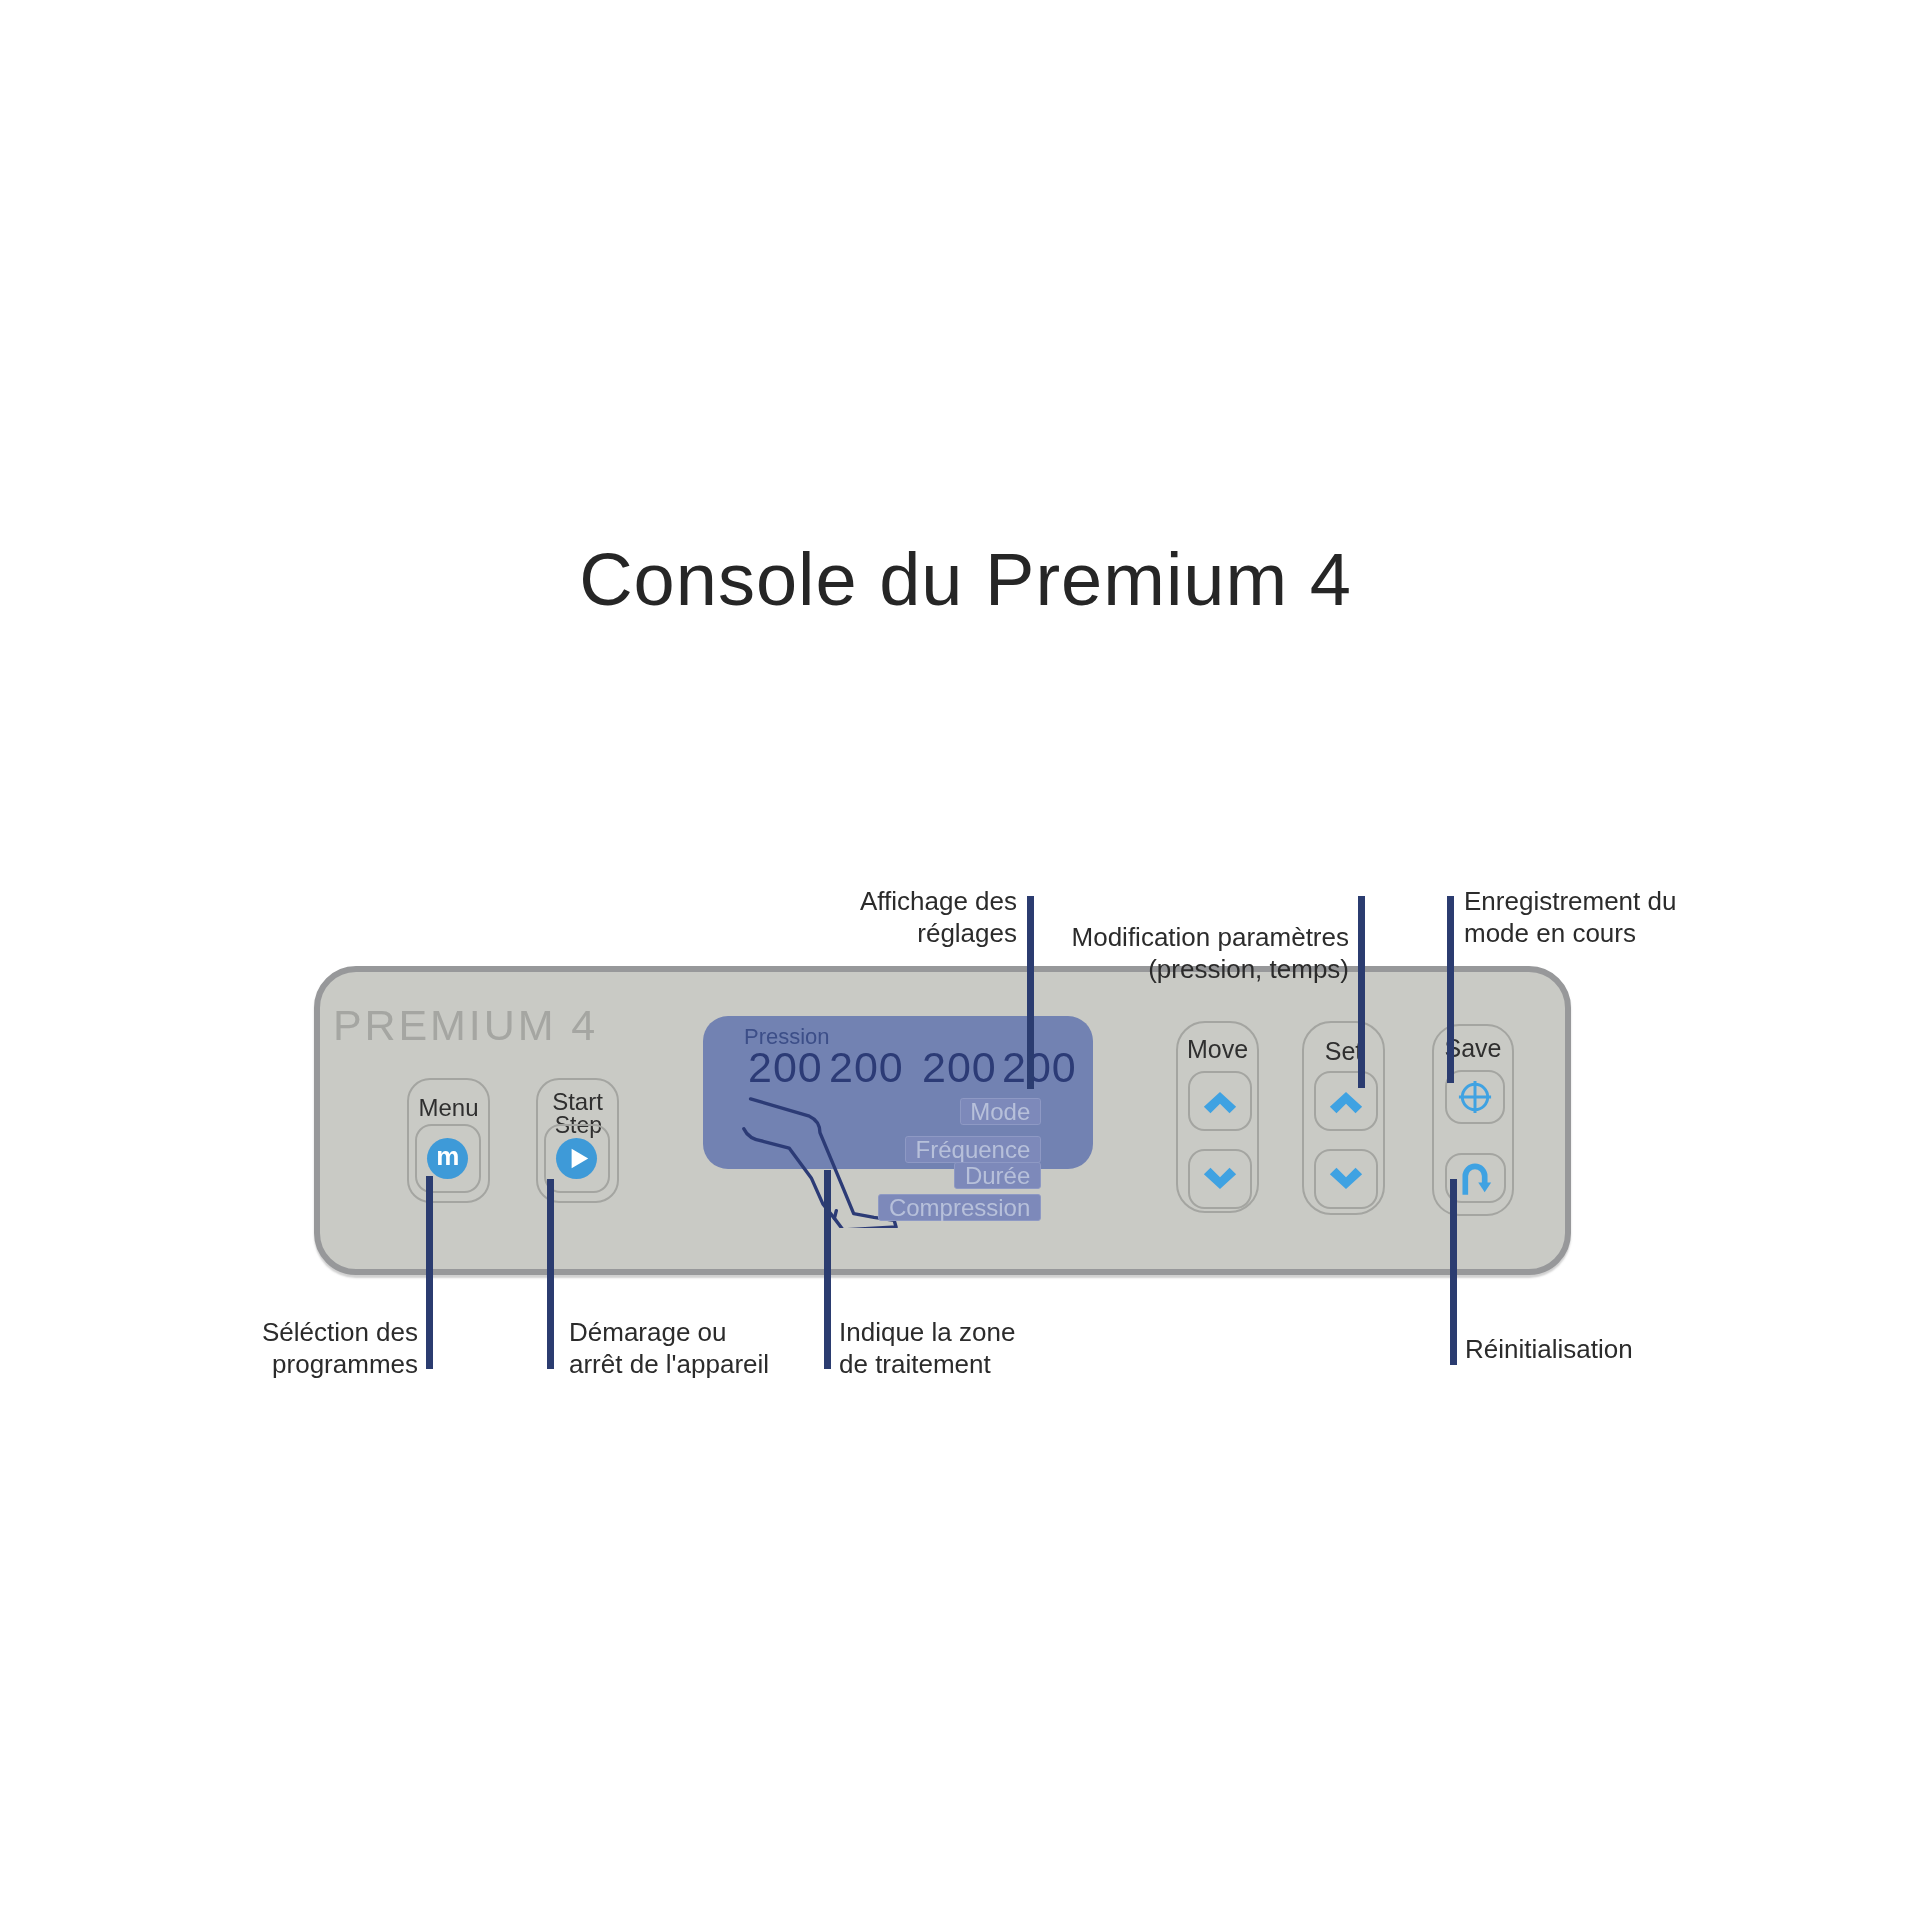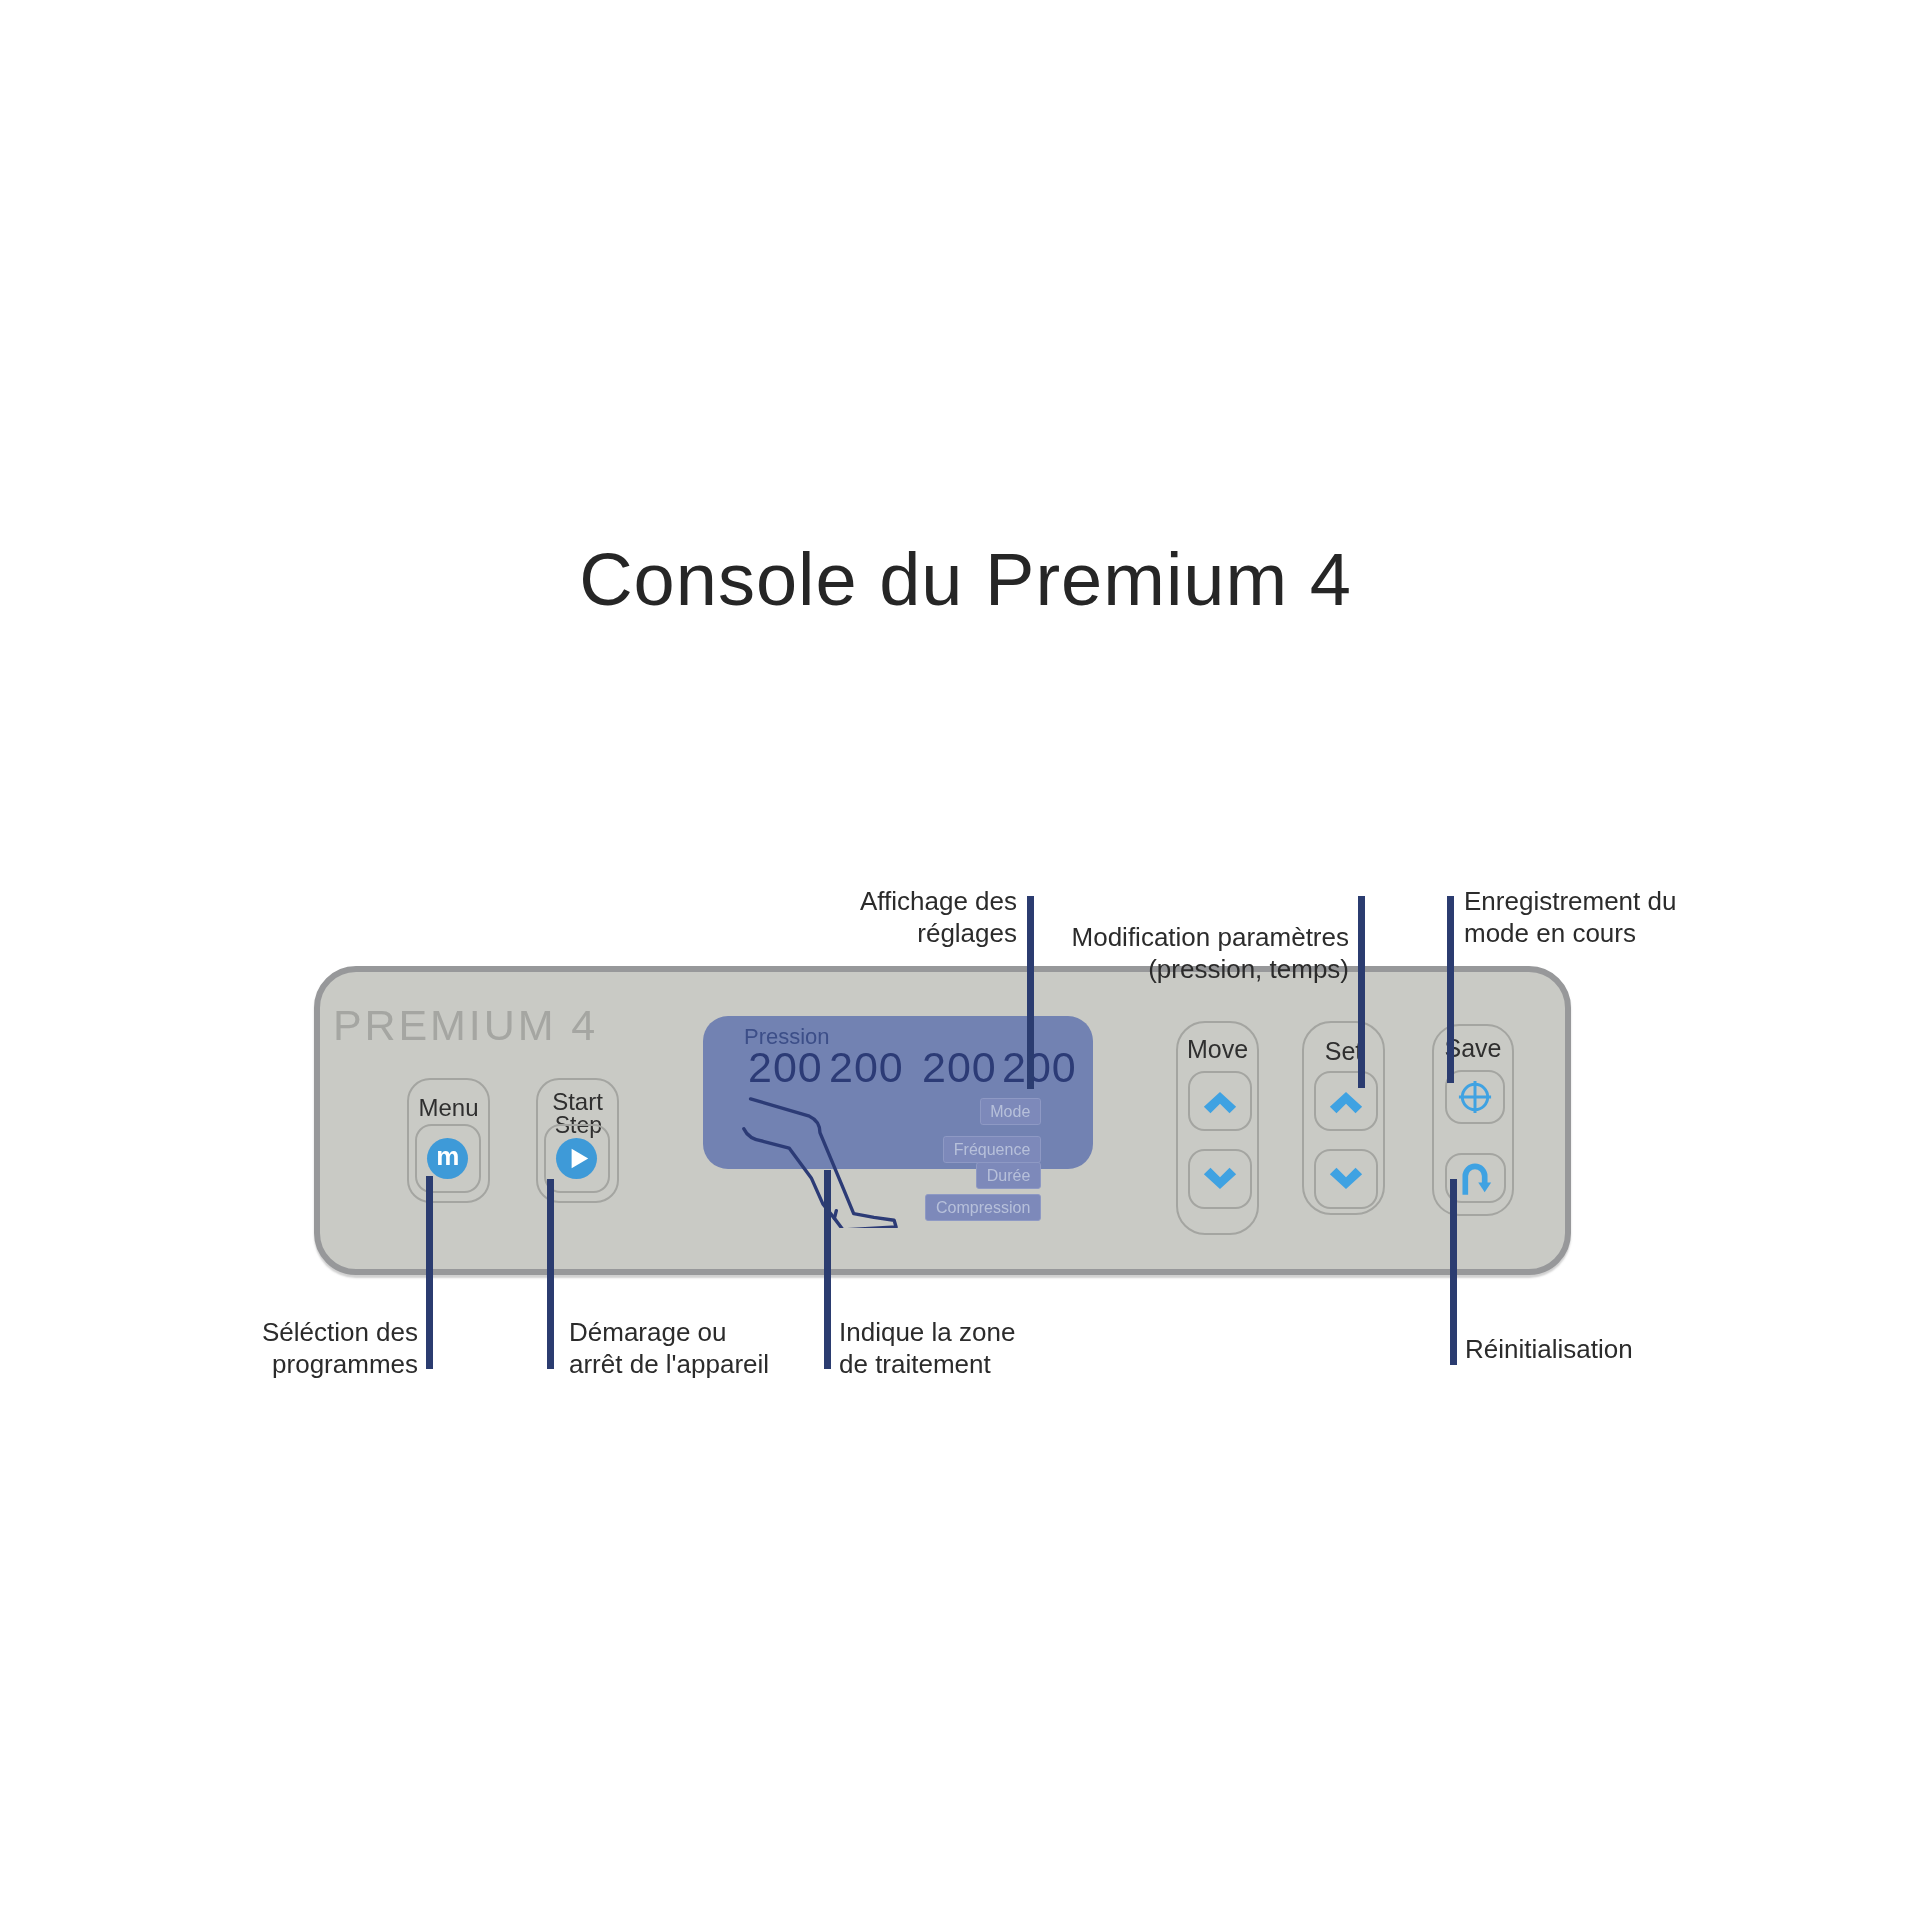--- a/index.html
+++ b/index.html
@@ -44,24 +44,24 @@
                display:flex;align-items:center;justify-content:center;}
   .menu-glyph{color:#fff;font-size:26px;font-weight:bold;margin-top:-3.9px;}
   .step-label{position:absolute;left:0;width:100%;text-align:right;padding-right:15px;box-sizing:border-box;
               font-size:23px;color:#2f2f2f;}
 
   .display{left:703px;top:1016px;width:390px;height:153px;background:var(--displaybg);
            border-radius:25px;z-index:2;}
   .pression{position:absolute;left:41px;top:7.7px;font-size:22px;color:var(--displabel);}
   .dval{position:absolute;top:27px;font-size:43px;color:var(--dispink);letter-spacing:1px;}
   .param{position:absolute;right:52px;height:27px;line-height:24px;box-sizing:border-box;
-         padding:1px 9.7px;font-size:16px;color:var(--paramtext);background:var(--parambox);
+         padding:1px 9.7px;font-size:24px;color:var(--paramtext);background:var(--parambox);
          border:1.9px solid var(--paramborder);border-radius:2.9px;text-align:center;}
 
-  .g-move{left:1176px;top:1021px;width:83px;height:214px;border-radius:29px;}
+  .g-move{left:1176px;top:1021px;width:83px;height:192px;border-radius:29px;}
   .g-set{left:1302px;top:1021px;width:83px;height:194px;border-radius:29px;}
   .g-save{left:1432px;top:1024px;width:82px;height:192px;border-radius:27px;}
   .updown{left:9.7px;width:64px;height:60px;}
   .pos-up{top:48px;} .pos-down{top:126px;}
   .g-save .inner-btn.b-plus{left:10.6px;top:44px;width:60px;height:54px;}
   .g-save .inner-btn.b-reset{left:10.6px;top:127px;width:61px;height:50px;}
 
   .leader{width:6.8px;background:var(--navy);z-index:6;}
 
   .ann{font-size:26px;line-height:32px;color:#2b2b2b;z-index:7;}

